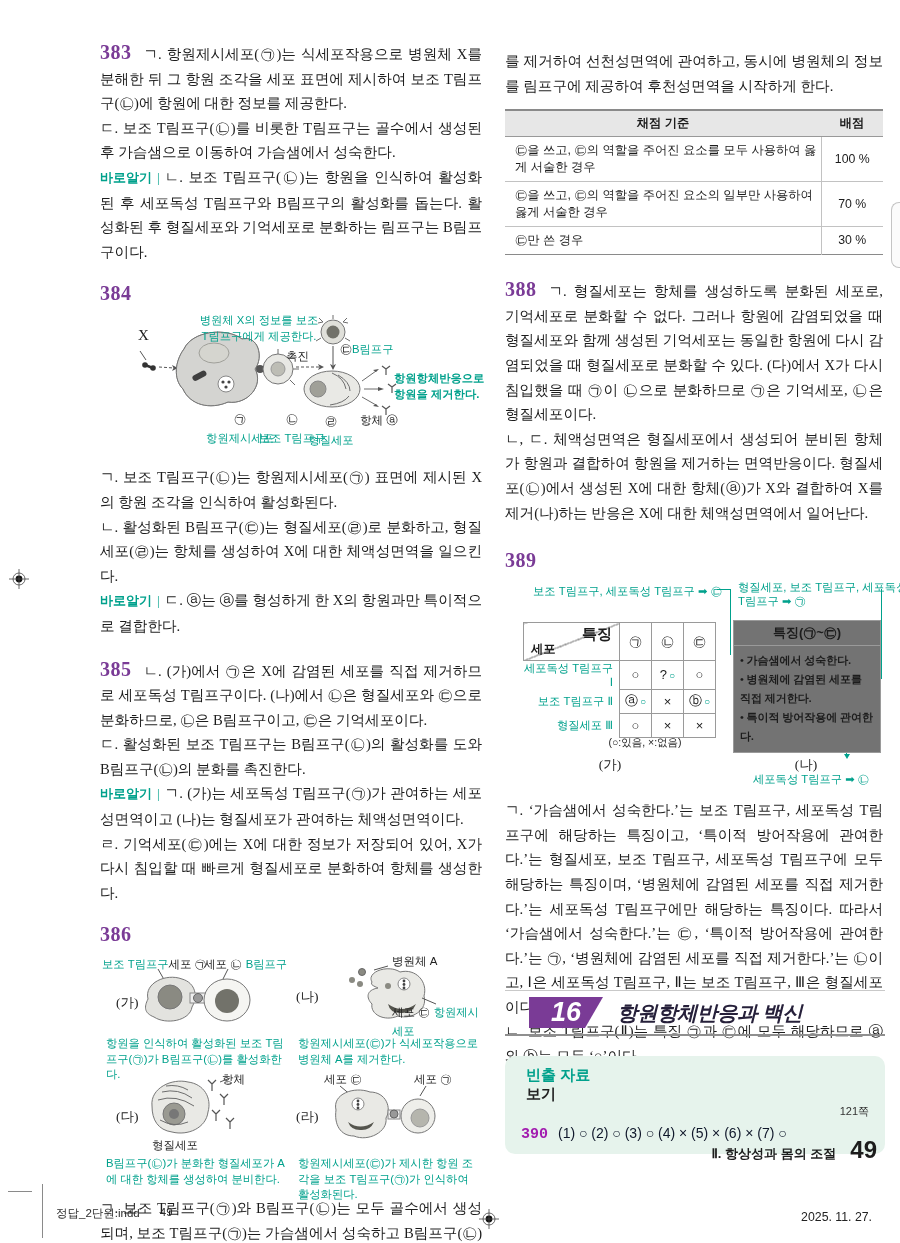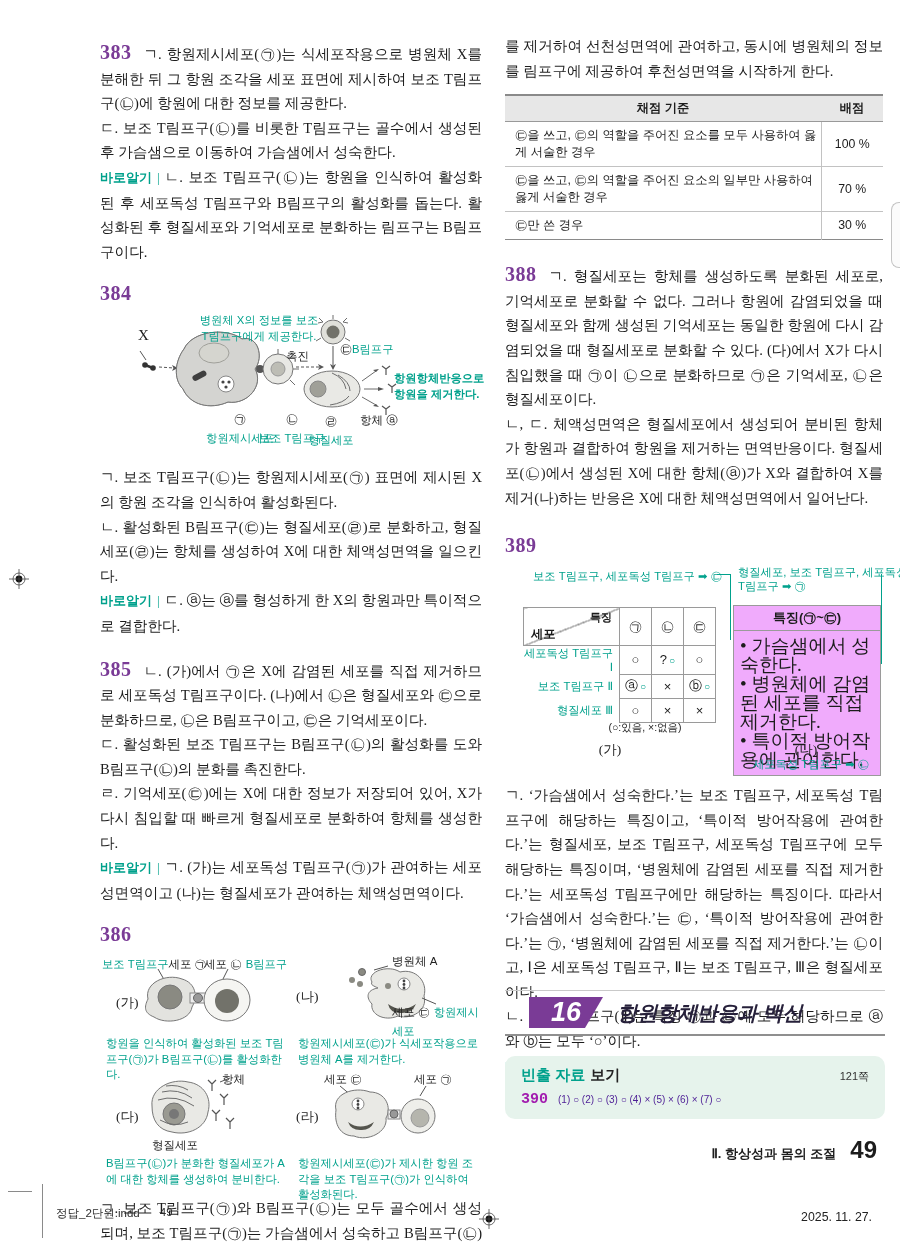--- a/index.html
+++ b/index.html
@@ -2,21 +2,21 @@
 <html><head>
 <meta charset="utf-8">
 <style>
   * { margin:0; padding:0; box-sizing:border-box; }
   html,body { width:900px; height:1243px; }
   body { position:relative; background:#fff; color:#1c1c1c;
          font-family:"Liberation Serif", serif; overflow:hidden; }
   .abs { position:absolute; }
   .col { position:absolute; width:382px; }
   #col-left  { left:100px; top:40px; }
-  #col-right { left:505px; top:34px; width:378px; }
+  #col-right { left:505px; top:49px; width:378px; }
 
   .para { font-size:14.6px; line-height:24.6px; text-align:justify; }
   .item { margin-top:18px; }
   .gnum { font-family:Liberation Serif, serif; font-weight:bold;
           font-size:20px; color:#7a3b96; letter-spacing:.5px; }
   .gnum.inline { margin-right:12px; }
   .gnum.block { display:block; margin-bottom:6px; }
   .baro { font-family:"Liberation Sans",sans-serif; font-weight:bold;
           font-size:13px; color:#00a18c; }
   .bar  { color:#00a18c; font-size:13px; margin:0 5px; }
@@ -43,30 +43,30 @@
 
   
   .t389 { border-collapse:collapse; font-family:"Liberation Sans",sans-serif; }
   .t389 th, .t389 td { border:1px solid #9a9a9a; text-align:center; font-weight:normal; }
   .t389 .hcol { width:32px; height:38px; font-size:13px; }
   .t389 td { width:32px; height:24px; font-size:13px; }
   .t389 td.rl { width:96px; border:none; border-right:1px solid #9a9a9a;
                 color:#00a18c; font-size:11.3px; text-align:right; padding-right:6px; }
   .t389 .corner { width:96px; position:relative;
         background:linear-gradient(to bottom right,#fff 49%,#9a9a9a 49%,#9a9a9a 51%,#fff 51%); }
-  .t389 .ct { position:absolute; top:2px; right:7px; font-size:11px; font-weight:bold; }
+  .t389 .ct { position:absolute; top:2px; right:7px; font-size:15px; font-weight:bold; }
   .t389 .cb { position:absolute; bottom:2px; left:7px; font-size:12.3px; font-weight:bold; }
   .nte { color:#00a18c; font-size:10px; margin-left:2px; }
 
-  .fbox { position:absolute; background:#f0abfc; border:1px solid #9a9a9a; }
+  .fbox { position:absolute; background:#737373; border:1px solid #9a9a9a; }
   .fbox-title { font-family:"Liberation Sans",sans-serif; font-weight:bold;
                 font-size:13px; text-align:center; padding:3px 0;
                 border-bottom:1px solid #9a9a9a; }
   .fbox ul { list-style:none; padding:5px 5px 6px 6px; }
-  .fbox li { font-size:19px; line-height:19px; }
+  .fbox li { font-size:11px; line-height:19px;font-weight:bold; }
   .fbox li::before { content:"• "; }
 
   .ann { position:absolute; font-family:"Liberation Sans",sans-serif;
          font-size:11.3px; color:#00a18c; white-space:nowrap; }
   .conn { position:absolute; }
   .tri-down { width:0; height:0; border-left:3.5px solid transparent;
               border-right:3.5px solid transparent; border-top:5px solid #00a18c; }
 
   
   #sec16 { left:505px; top:990px; width:380px; border-top:1px solid #c9c9c9;
@@ -77,31 +77,31 @@
                 font-family:"Liberation Sans",sans-serif; font-weight:bold;
                 font-size:27px; display:flex; align-items:center; justify-content:center;
                 clip-path:polygon(0 0,100% 0,calc(100% - 18px) 100%,0 100%); }
   .sec-title { font-family:"Liberation Sans",sans-serif; font-weight:bold;
                font-size:20.5px; color:#26203a; display:flex; align-items:center;
                margin-left:14px; letter-spacing:-0.5px; }
 
   
   #panel { left:505px; top:1056px; width:380px; background:#e6f3ec;
            border-radius:10px; padding:10px 16px 11px; }
-  .panel-row1 { display:flex; align-items:baseline; }
+  .panel-row1 { display:flex; align-items:baseline;flex-direction:column; }
   .panel-accent { color:#00a18c; font-family:"Liberation Sans",sans-serif;
                   font-weight:bold; font-size:15px; }
   .panel-rest { color:#222; font-family:"Liberation Sans",sans-serif;
                 font-weight:bold; font-size:15px; margin-left:5px; }
   .panel-ref { margin-left:auto; font-family:"Liberation Sans",sans-serif;
                font-size:11px; color:#333; }
   .panel-row2 { margin-top:6px; display:flex; align-items:baseline; }
   .panel-num { color:#a21caf; font-family:Liberation Mono, monospace;
                font-weight:bold; font-size:15px; margin-right:10px; }
-  .panel-ans { font-family:"Liberation Sans",sans-serif; font-size:10px; color:#4c1d95; }
+  .panel-ans { font-family:"Liberation Sans",sans-serif; font-size:14px; color:#0f172a; }
 
   
   #footerline { left:505px; top:1136px; width:372px; display:flex;
                 justify-content:flex-end; align-items:baseline; gap:14px; }
   .foot-sec { font-family:"Liberation Sans",sans-serif; font-weight:bold; font-size:13px; }
   .foot-pg  { font-family:"Liberation Sans",sans-serif; font-weight:bold; font-size:24px; }
   #printfile { left:56px; top:1206px; font-family:"Liberation Sans",sans-serif;
                font-size:11.5px; color:#2b2b2b; display:flex; gap:20px; }
   #cropv { left:42px; top:1184px; height:54px; width:0; border-left:1px solid #8a8a8a; }
   #croph { left:8px;  top:1191px; width:24px; height:0; border-top:1px solid #8a8a8a; }
@@ -184,22 +184,22 @@
       <div class="abs cap" style="left:294px;top:58px;width:92px;font-weight:bold;">항원항체반응으로 항원을 제거한다.</div>
     </div>
     <p class="para">ㄱ. 보조 T림프구(㉡)는 항원제시세포(㉠) 표면에 제시된 X의 항원 조각을 인식하여 활성화된다.</p>
     <p class="para">ㄴ. 활성화된 B림프구(㉢)는 형질세포(㉣)로 분화하고, 형질세포(㉣)는 항체를 생성하여 X에 대한 체액성면역을 일으킨다.</p>
     <p class="para"><span class="baro">바로알기</span><span class="bar">|</span><span>ㄷ. ⓐ는 ⓐ를 형성하게 한 X의 항원과만 특이적으로 결합한다.</span></p>
   </div>
 
   <div class="item">
     <p class="para"><span class="gnum inline">385</span><span>ㄴ. (가)에서 ㉠은 X에 감염된 세포를 직접 제거하므로 세포독성 T림프구이다. (나)에서 ㉡은 형질세포와 ㉢으로 분화하므로, ㉡은 B림프구이고, ㉢은 기억세포이다.</span></p>
     <p class="para">ㄷ. 활성화된 보조 T림프구는 B림프구(㉡)의 활성화를 도와 B림프구(㉡)의 분화를 촉진한다.</p>
+    <p class="para"><span class="baro">바로알기</span><span class="bar">|</span><span>ㄱ. (가)는 세포독성 T림프구(㉠)가 관여하는 세포성면역이고 (나)는 형질세포가 관여하는 체액성면역이다.</span></p>
     <p class="para">ㄹ. 기억세포(㉢)에는 X에 대한 정보가 저장되어 있어, X가 다시 침입할 때 빠르게 형질세포로 분화하여 항체를 생성한다.</p>
-    <p class="para"><span class="baro">바로알기</span><span class="bar">|</span><span>ㄱ. (가)는 세포독성 T림프구(㉠)가 관여하는 세포성면역이고 (나)는 형질세포가 관여하는 체액성면역이다.</span></p>
   </div>
 
   <div class="item">
     <span class="gnum block">386</span>
     <div class="diag" style="width:382px;height:232px;">
 
       <div class="abs" style="left:0;top:0;width:190px;height:112px;">
         <div class="abs" style="left:2px;top:0;"><span class="cap">보조 T림프구</span><span class="lbl">세포 ㉠</span></div>
         <div class="abs" style="left:104px;top:0;"><span class="lbl">세포 ㉡</span> <span class="cap">B림프구</span></div>
         <svg class="abs" style="left:0;top:13px;" width="190" height="64" viewBox="0 0 190 64">

